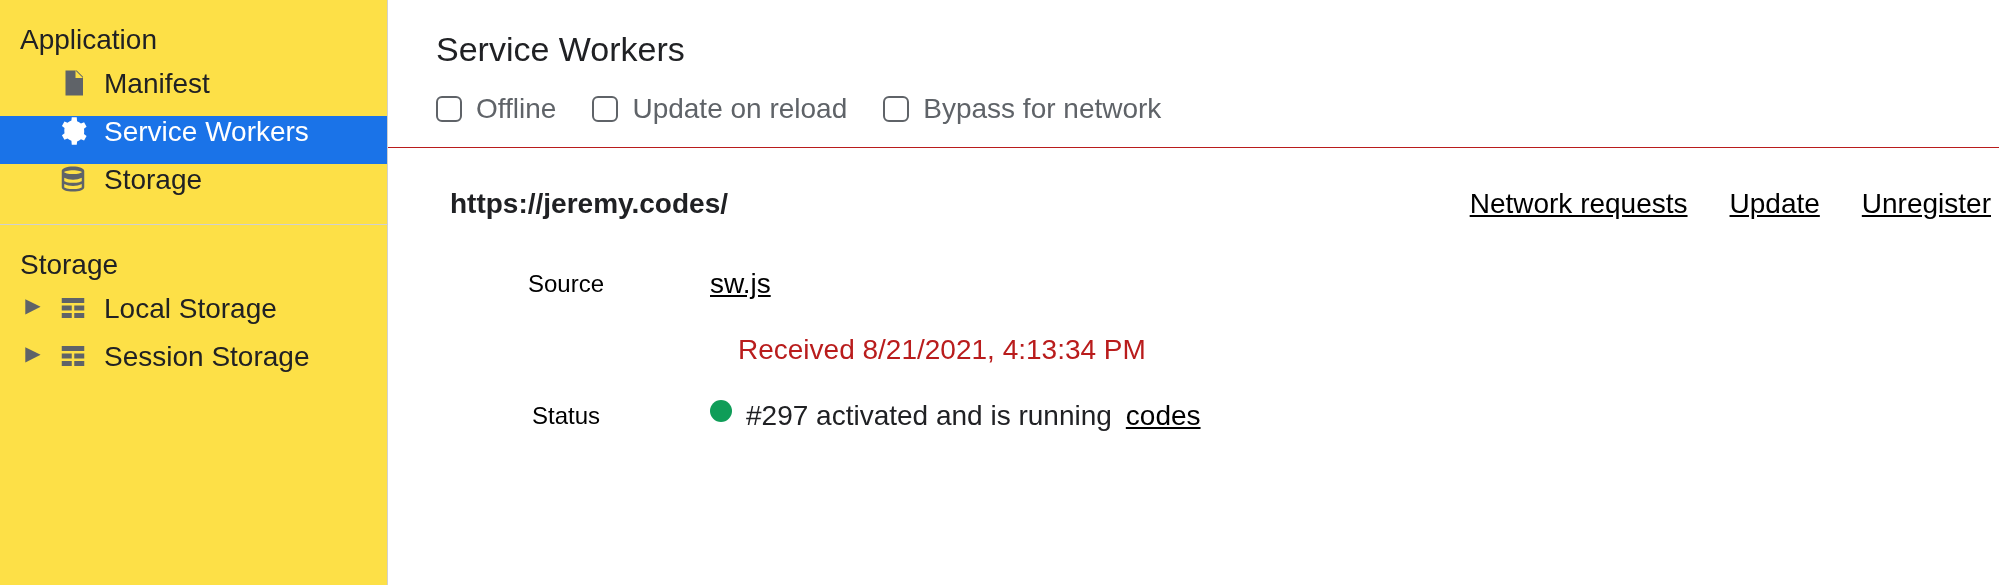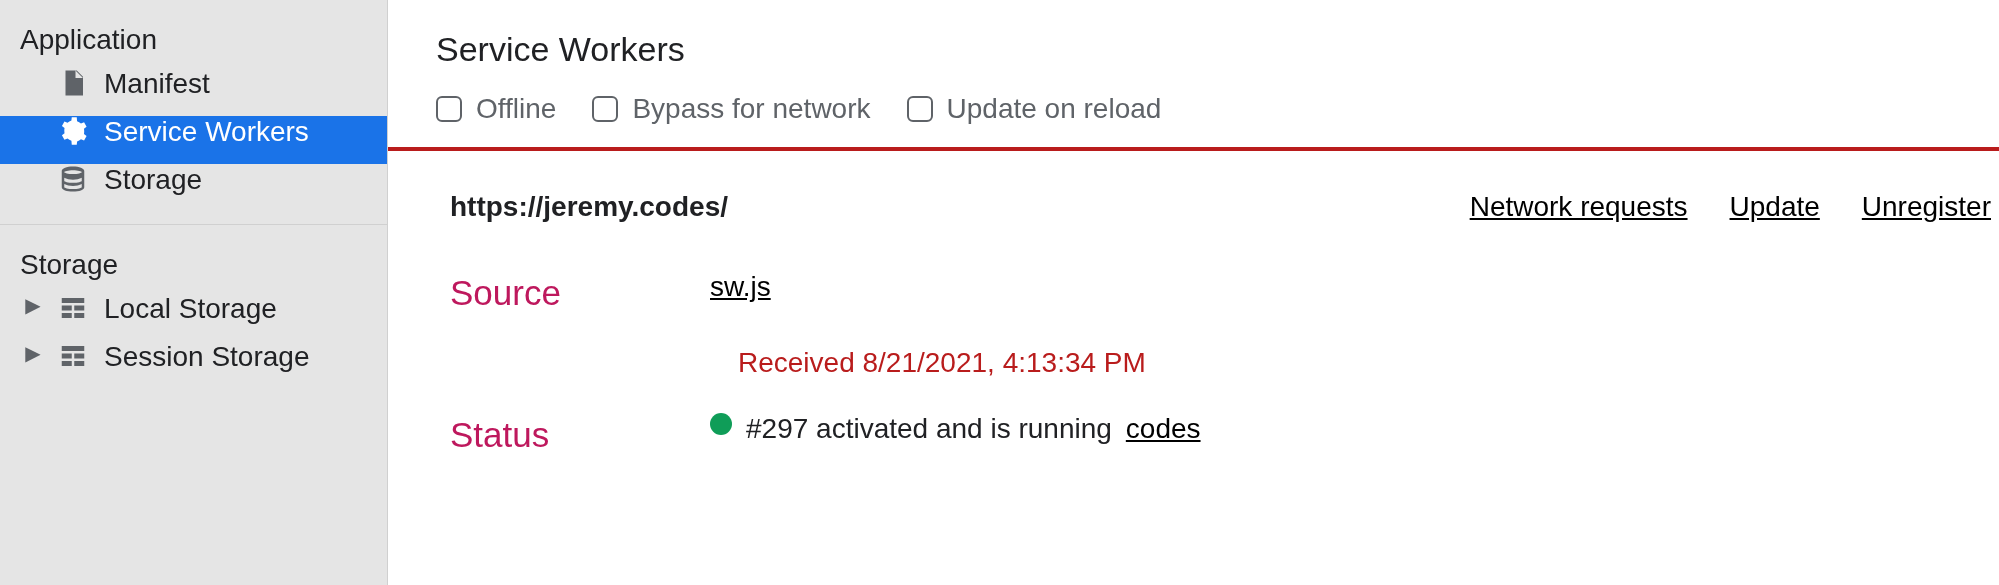--- a/index.html
+++ b/index.html
@@ -10,21 +10,21 @@
     body {
       font-family: -apple-system, BlinkMacSystemFont, "Segoe UI", Helvetica, Arial, sans-serif;
       display: flex;
       width: 1999px;
       height: 585px;
       background: #fff;
       overflow: hidden;
     }
     .sidebar {
       width: 388px;
-      background: #e5e5e5;
+      background: #fde047;
       border-right: 1px solid #d0d0d0;
       padding-top: 18px;
       flex-shrink: 0;
     }
     .sidebar-section-title {
       font-size: 28px;
       color: #202124;
       padding: 6px 20px 12px 20px;
       font-weight: 400;
     }
@@ -79,21 +79,21 @@
     .main-title {
       font-size: 34px;
       color: #202124;
       padding: 0 0 20px 48px;
       font-weight: 400;
     }
     .checkbox-row {
       display: flex;
       gap: 36px;
       padding: 4px 0 22px 48px;
-      border-bottom: 4px solid #b91c1c;
+      border-bottom: 1px solid #b91c1c;
       align-items: center;
     }
     .checkbox-item {
       display: flex;
       align-items: center;
       gap: 14px;
       font-size: 28px;
       color: #5f6368;
       cursor: pointer;
     }
@@ -129,23 +129,23 @@
       padding-top: 48px;
       padding-left: 62px;
     }
     .detail-row {
       display: flex;
       align-items: flex-start;
       margin-bottom: 18px;
     }
     .detail-label {
       width: 260px;
-      text-align: left;
-      font-size: 35px;
-      color: #be185d;
+      text-align: center;
+      font-size: 24px;
+      color: #000000;
       padding-right: 28px;
       padding-top: 2px;
     }
     .detail-value {
       font-size: 28px;
       color: #202124;
       text-align: center;
     }
     .receive-text {
       font-size: 28px;
@@ -220,25 +220,25 @@
 <div class="main">
   <div class="main-title">Service Workers</div>
 
   <div class="checkbox-row">
     <div class="checkbox-item">
       <div class="checkbox-box"></div>
       <span>Offline</span>
     </div>
     <div class="checkbox-item">
       <div class="checkbox-box"></div>
-      <span>Bypass for network</span>
+      <span>Update on reload</span>
     </div>
     <div class="checkbox-item">
       <div class="checkbox-box"></div>
-      <span>Update on reload</span>
+      <span>Bypass for network</span>
     </div>
   </div>
 
   <div class="origin-row">
     <div class="origin-url">https://jeremy.codes/</div>
     <div class="origin-links">
       <span class="link">Network requests</span>
       <span class="link">Update</span>
       <span class="link">Unregister</span>
     </div>

